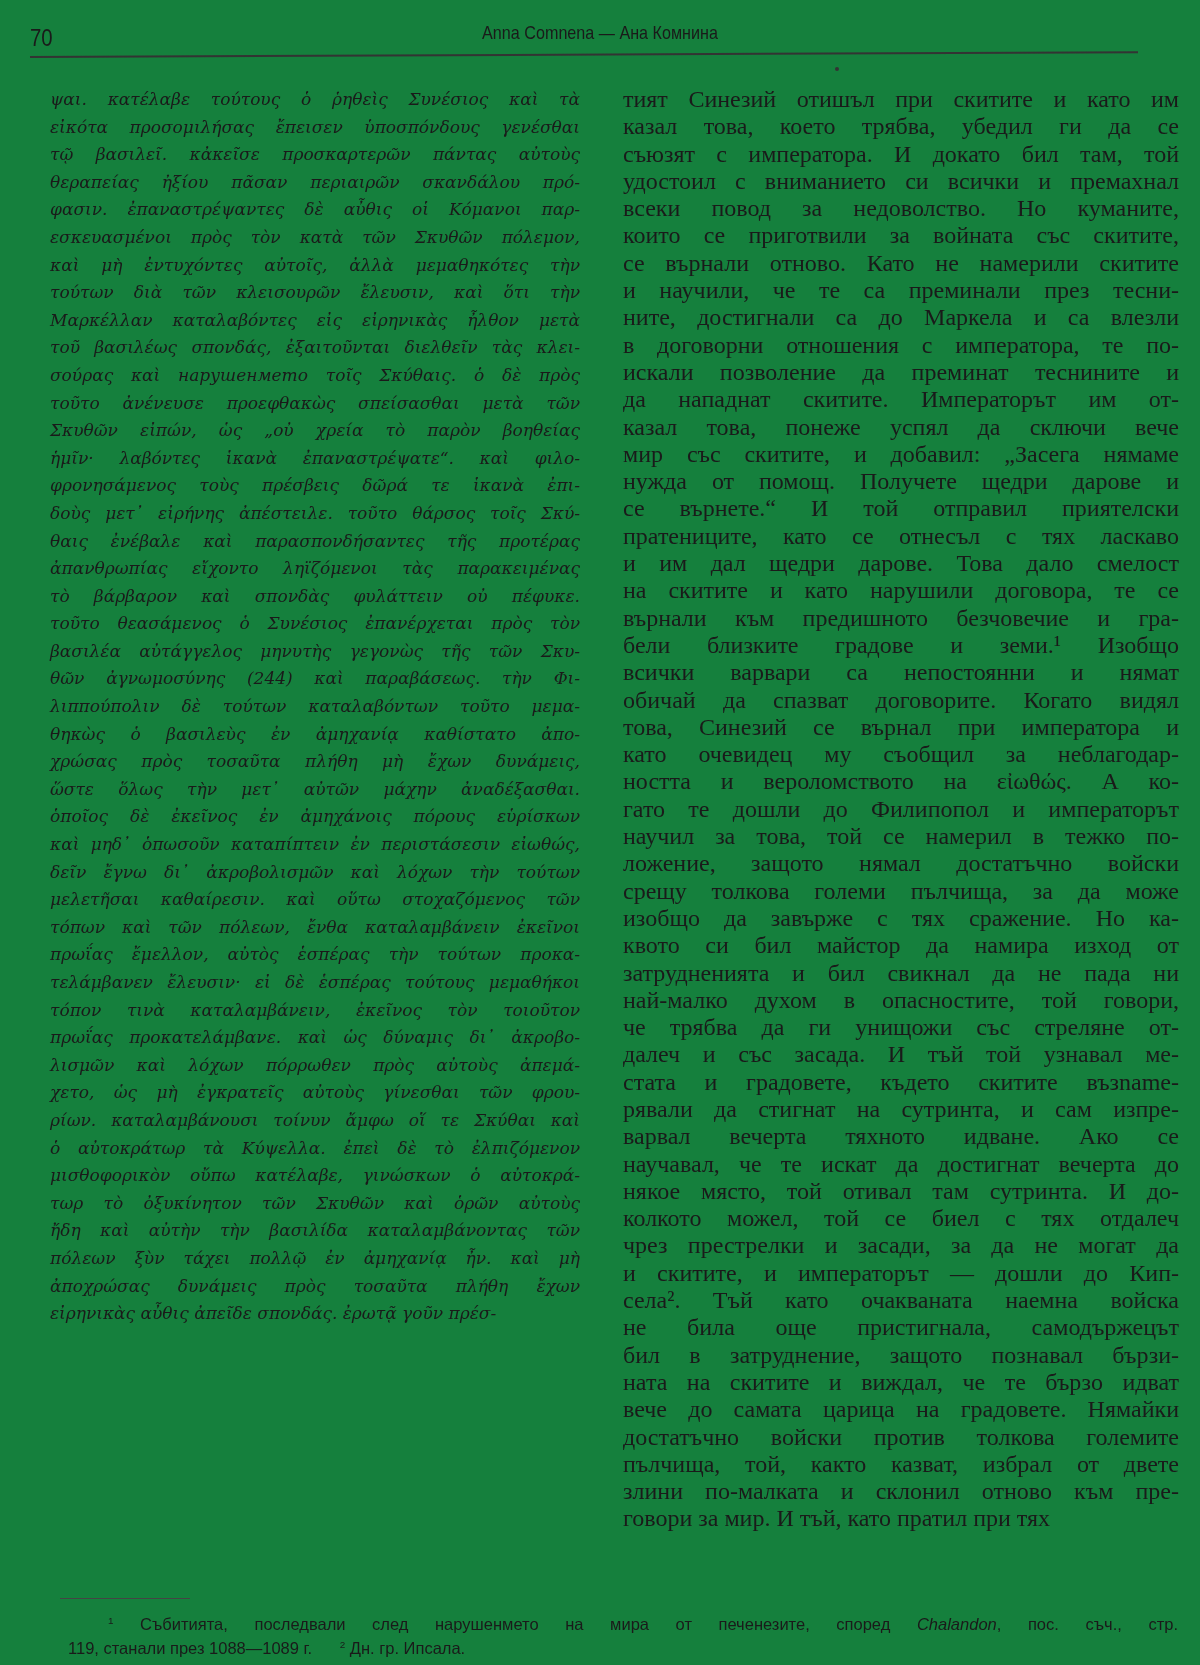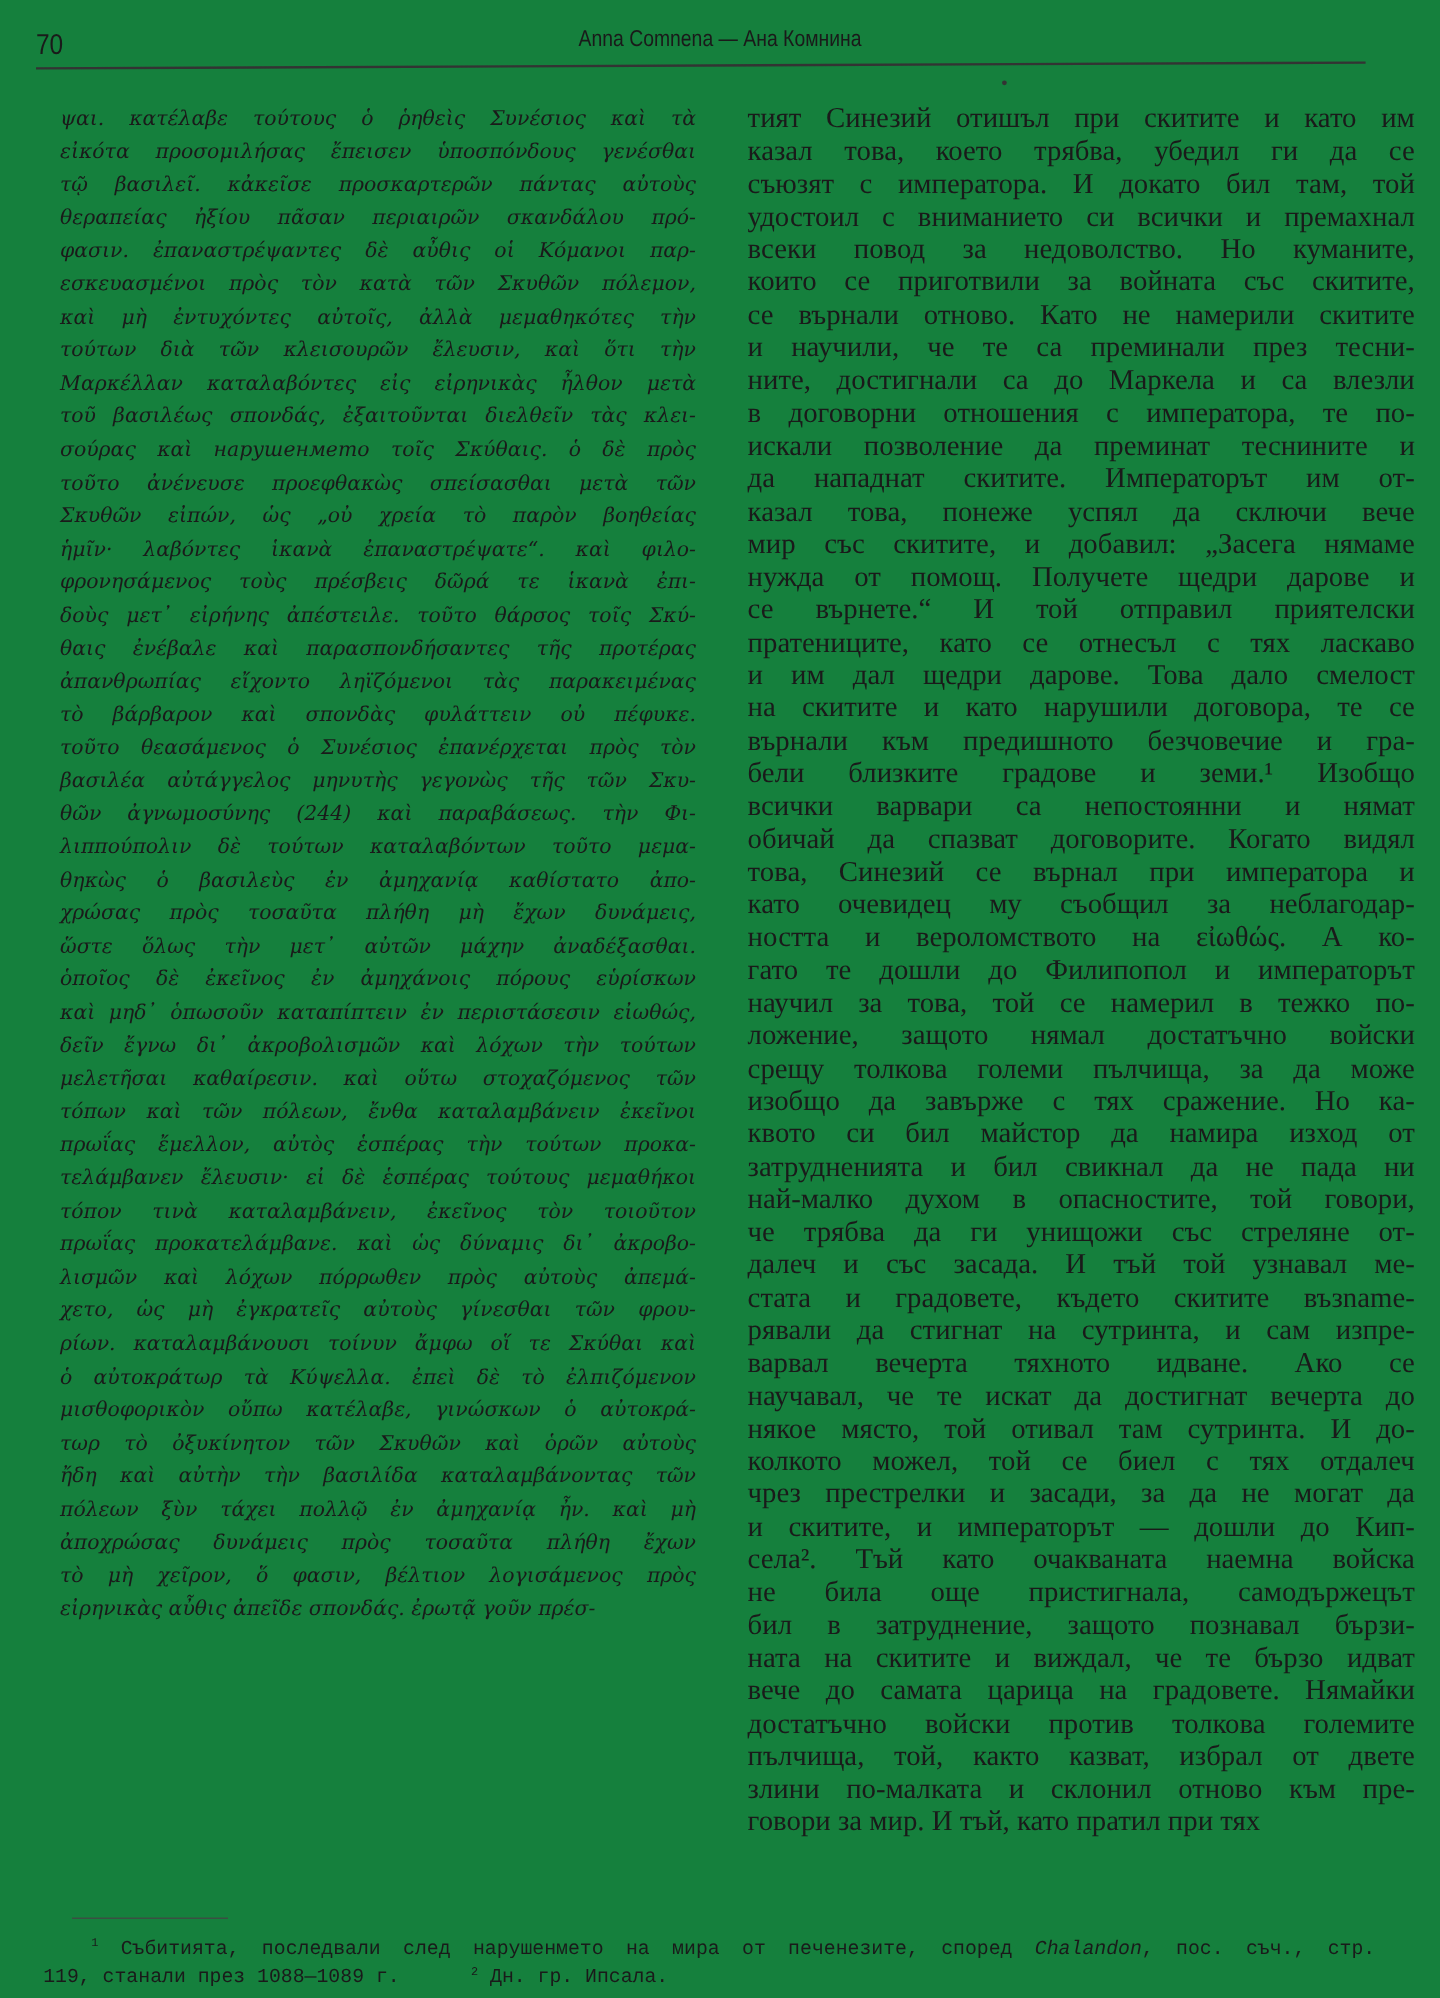--- a/index.html
+++ b/index.html
@@ -9,21 +9,21 @@
   .running-head { position: absolute; left: 0; width: 1200px; top: 22px; text-align: center; font-family: "Liberation Sans", sans-serif; font-size: 19px; transform: scaleX(0.85); transform-origin: center top; }
   .head-rule { position: absolute; left: 30px; top: 56px; width: 1108px; height: 0; border-top: 2px solid #333; transform: rotate(-0.25deg); transform-origin: left; }
   .dot { position: absolute; left: 835px; top: 67px; width: 4px; height: 4px; background: #333; border-radius: 50%; }
   .col { position: absolute; top: 86px; }
   .col-greek { left: 50px; width: 530px; font-family: "DejaVu Serif", serif; font-style: italic; font-size: 17px; }
   .col-bg { left: 603px; width: 556px; font-family: "Liberation Serif", serif; font-size: 24px; margin-left: 20px; }
   .line { display: block; white-space: nowrap; text-align: justify; text-align-last: justify; height: 27.6px; line-height: 27.6px; }
   .col-bg .line { height: 27.3px; line-height: 27.3px; }
   .line.last { text-align-last: left; }
   .fn-rule { position: absolute; left: 60px; top: 1598px; width: 130px; border-top: 1.5px solid #444; }
-  .footnotes { position: absolute; left: 36px; top: 1612px; width: 1110px; font-family: Liberation Mono, monospace; font-size: 16.5px; }
+  .footnotes { position: absolute; left: 68px; top: 1612px; width: 1110px; font-family: Liberation Sans, sans-serif; font-size: 16.5px; }
   .footnotes .fn-line { display: block; white-space: nowrap; height: 24px; line-height: 24px; }
   .fn1 { text-align: justify; text-align-last: justify; padding-left: 40px; }
   sup { font-size: 0.6em; vertical-align: super; line-height: 0; }
   .italic { font-style: italic; }
 </style>
 </head>
 <body>
 
 <div class="page">
   <div class="page-number">70</div>
@@ -69,21 +69,20 @@
       <span class="line">πρωΐας προκατελάμβανε. καὶ ὡς δύναμις δι᾽ ἀκροβο-</span>
       <span class="line">λισμῶν καὶ λόχων πόρρωθεν πρὸς αὐτοὺς ἀπεμά-</span>
       <span class="line">χετο, ὡς μὴ ἐγκρατεῖς αὐτοὺς γίνεσθαι τῶν φρου-</span>
       <span class="line">ρίων. καταλαμβάνουσι τοίνυν ἄμφω οἵ τε Σκύθαι καὶ</span>
       <span class="line">ὁ αὐτοκράτωρ τὰ Κύψελλα. ἐπεὶ δὲ τὸ ἐλπιζόμενον</span>
       <span class="line">μισθοφορικὸν οὔπω κατέλαβε, γινώσκων ὁ αὐτοκρά-</span>
       <span class="line">τωρ τὸ ὀξυκίνητον τῶν Σκυθῶν καὶ ὁρῶν αὐτοὺς</span>
       <span class="line">ἤδη καὶ αὐτὴν τὴν βασιλίδα καταλαμβάνοντας τῶν</span>
       <span class="line">πόλεων ξὺν τάχει πολλῷ ἐν ἀμηχανίᾳ ἦν. καὶ μὴ</span>
       <span class="line">ἀποχρώσας δυνάμεις πρὸς τοσαῦτα πλήθη ἔχων</span>
-      <span class="line">τὸ μὴ χεῖρον, ὅ φασιν, βέλτιον λογισάμενος πρὸς</span>
       <span class="line last">εἰρηνικὰς αὖθις ἀπεῖδε σπονδάς. ἐρωτᾷ γοῦν πρέσ-</span>
     </div>
   <div class="col col-bg" id="bg-col">
       <span class="line">тият Синезий отишъл при скитите и като им</span>
       <span class="line">казал това, което трябва, убедил ги да се</span>
       <span class="line">съюзят с императора. И докато бил там, той</span>
       <span class="line">удостоил с вниманието си всички и премахнал</span>
       <span class="line">всеки повод за недоволство. Но куманите,</span>
       <span class="line">които се приготвили за войната със скитите,</span>
       <span class="line">се върнали отново. Като не намерили скитите</span>

